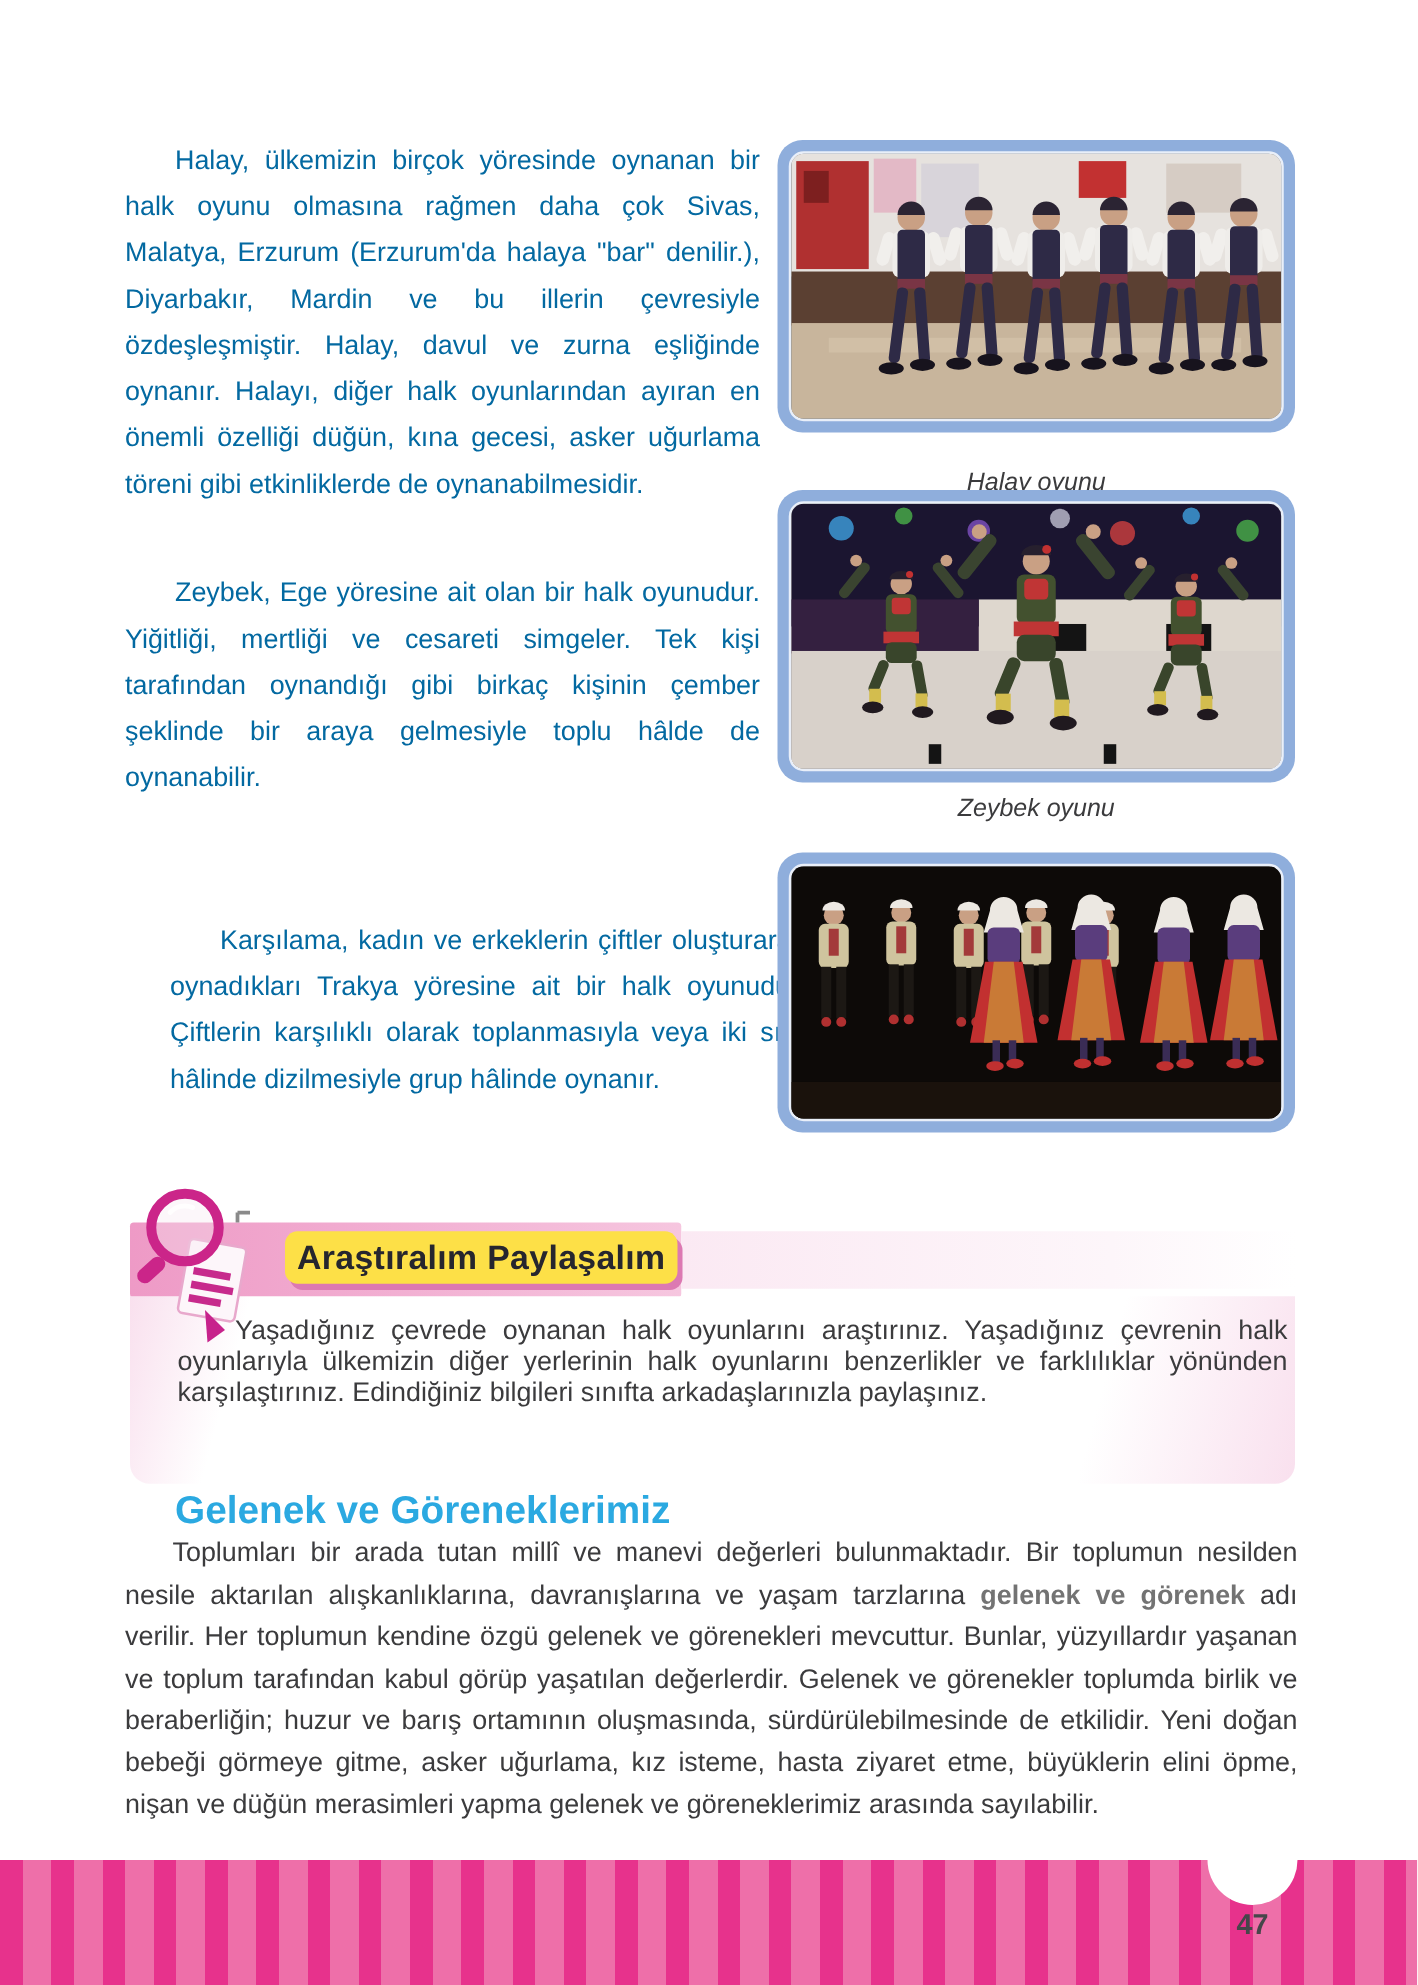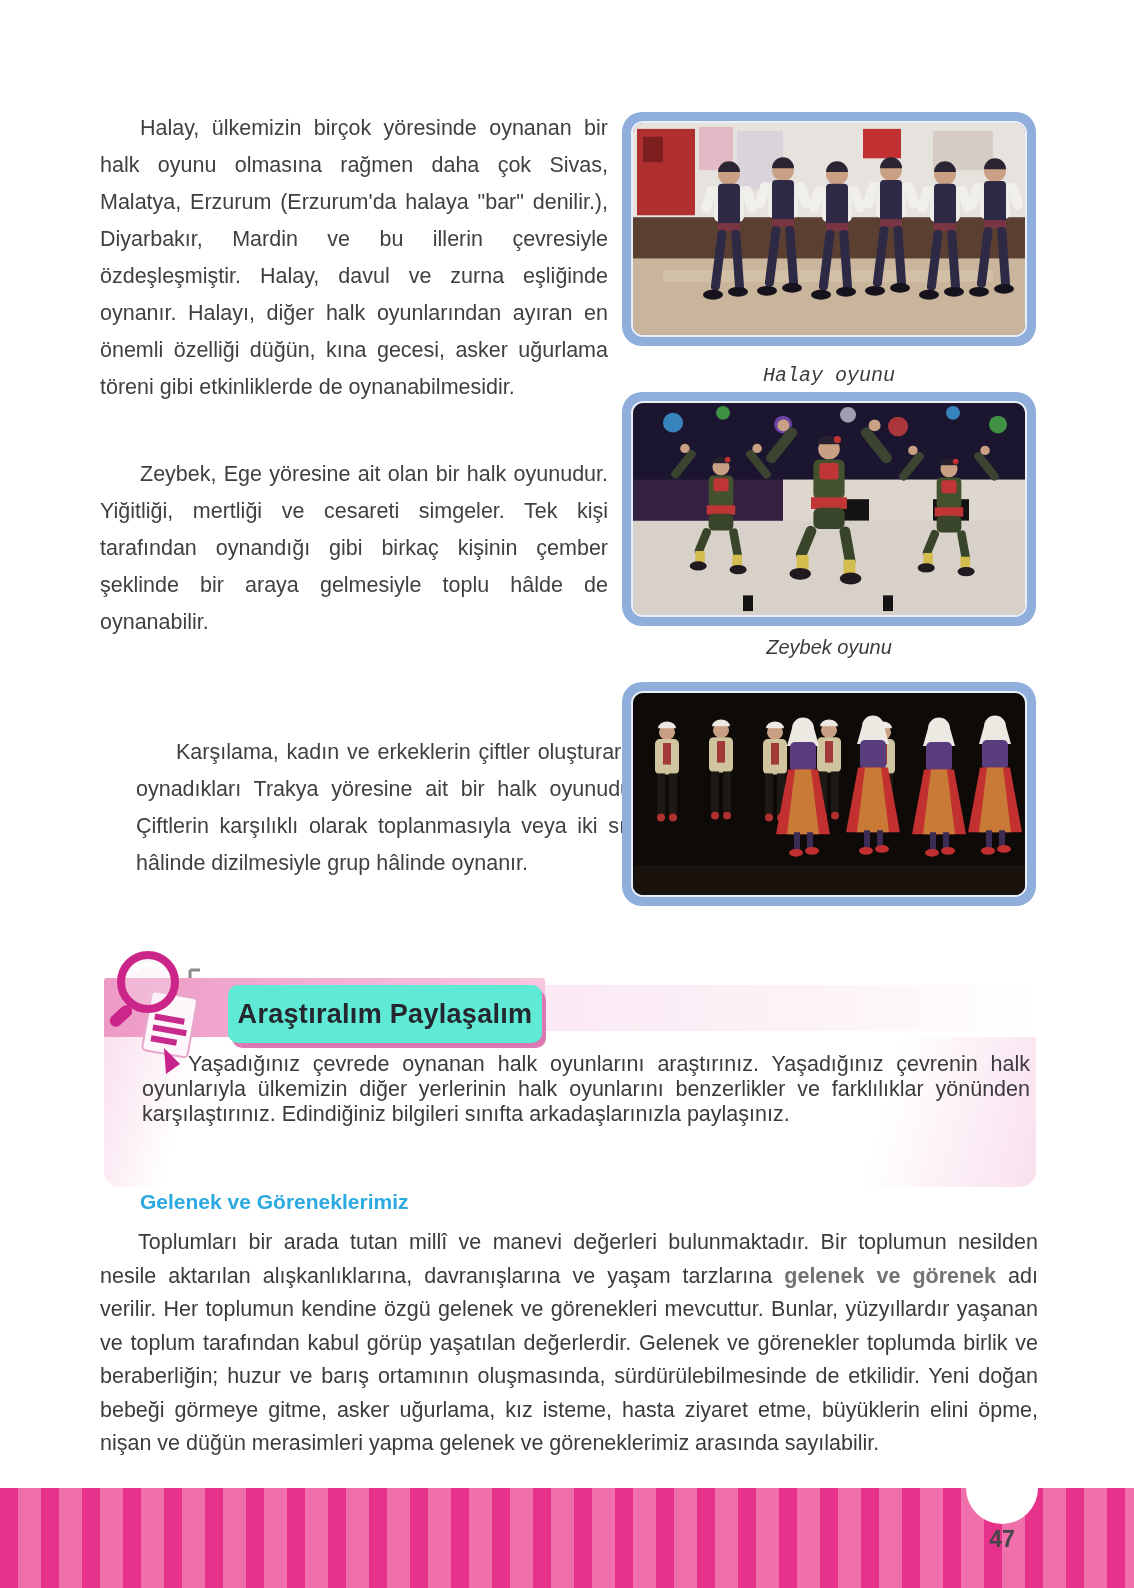--- a/index.html
+++ b/index.html
@@ -4,21 +4,21 @@
 <style>
   html,body { margin:0; padding:0; background:#ffffff; }
   .page {
     position:relative; width:1134px; height:1588px; margin:0 auto;
     background:#ffffff; overflow:hidden;
     font-family:"Liberation Sans", sans-serif; color:#3b3b3d;
   }
   .body-text {
     position:absolute; left:100px; width:508px; margin:0;
     font-size:21.5px; line-height:37px; text-align:justify; text-indent:40px;
-    color:#404040;
+    color:#0369a1;
   }
   .p-halay    { top:110px; }
   .p-zeybek   { top:456px; }
   .p-karsilama{ top:734px;margin-left:36px; }
 
   .figure { position:absolute; left:622px; width:414px; }
   .fig1 { top:112px; height:234px; }
   .fig2 { top:392px; height:234px; }
   .fig3 { top:682px; height:224px; }
   .frame {
@@ -28,34 +28,34 @@
   .photo {
     width:100%; height:100%; box-sizing:border-box;
     border:2px solid #e9eff9; border-radius:12px; overflow:hidden; background:#777;
   }
   .photo svg { display:block; width:100%; height:100%; }
 
   .caption {
     position:absolute; left:622px; width:414px; text-align:center;
     font-style:italic; font-size:20px; color:#3b3b3d;
   }
-  .cap1 { top:364px;font-family:Liberation Mono, monospace; } .cap2 { top:636px; } .cap3 { top:913px; }
+  .cap1 { top:375px; } .cap2 { top:636px; } .cap3 { top:913px; }
 
   
   .ab-banner {
     position:absolute; left:104px; top:978px; width:441px; height:60px;
     background:linear-gradient(to right,#EE9AC6,#F6C6DF); border-radius:3px;
   }
   .ab-banner-tail {
     position:absolute; left:545px; top:985px; width:492px; height:46px;
     background:linear-gradient(to right,#FBE9F3,#FDF6FA 70%,#ffffff);
   }
   .ab-pill {
-    position:absolute; left:228px; top:985px; width:314px; height:58px;
-    background:#5eead4; border-radius:10px;
+    position:absolute; left:228px; top:985px; width:314px; height:42px;
+    background:#fde047; border-radius:10px;
     box-shadow:4px 5px 0 #DC79B2;
     display:flex; align-items:center; justify-content:center;
   }
   .ab-title { font-size:27px; font-weight:bold; color:#26262e; letter-spacing:0.3px; }
   .ab-fold {
     position:absolute; left:104px; top:1037px; width:42px; height:58px;
     background:#F5BBDA; clip-path:polygon(0 0,100% 0,30% 100%,0 48%);
   }
   .ab-panel {
     position:absolute; left:104px; top:1037px; width:932px; height:150px;
@@ -64,21 +64,21 @@
   }
   .ab-body {
     position:absolute; left:142px; top:1052px; width:888px; margin:0;
     font-size:21.5px; line-height:25px; text-align:justify; text-indent:46px; color:#3b3b3d;
   }
   .ab-icon { position:absolute; left:106px; top:944px; width:106px; height:132px; }
   .ab-icon svg { display:block; width:100%; height:100%; }
 
   .section-heading {
     position:absolute; left:140px; top:1190px; margin:0;
-    font-size:21px; font-weight:bold; color:#2BA9E1;
+    font-size:31px; font-weight:bold; color:#2BA9E1;
   }
   .final-para {
     position:absolute; left:100px; top:1226px; width:938px; margin:0;
     font-size:21.5px; line-height:33.5px; text-align:justify; text-indent:38px;
     color:#3b3b3d;
   }
   .final-para b { color:#737373; }
 
   .footer {
     position:absolute; left:0; top:1488px; width:1134px; height:100px;

